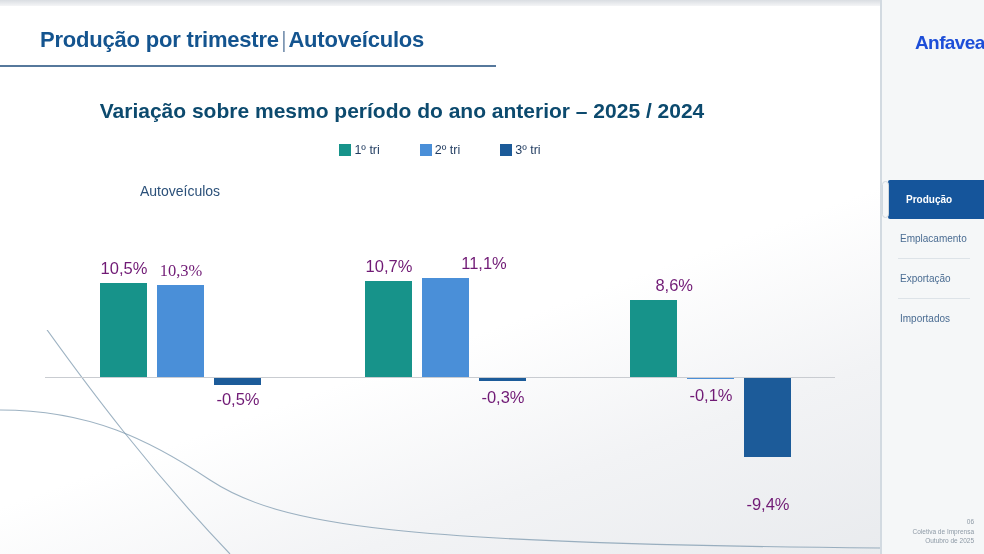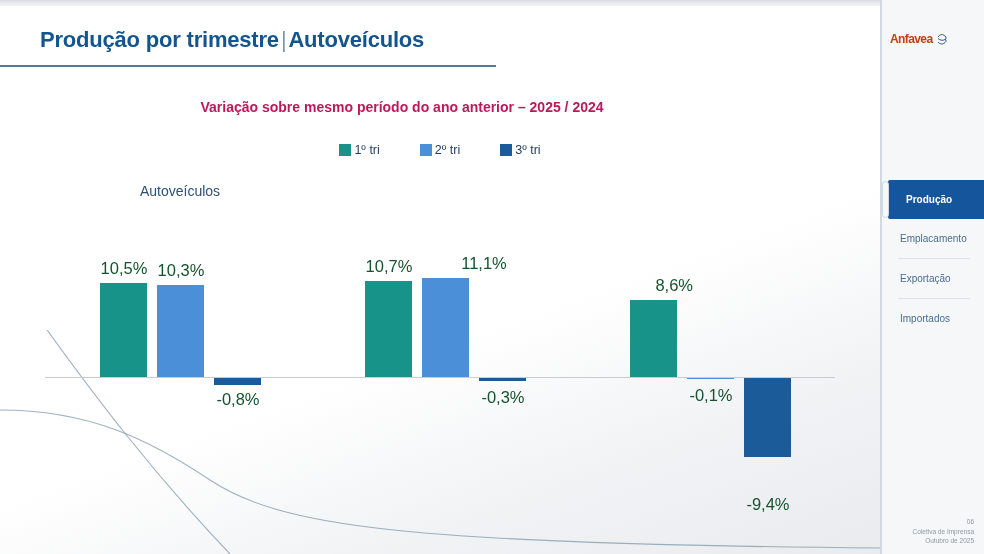--- a/index.html
+++ b/index.html
@@ -62,23 +62,23 @@
     width: 496px; height: 2px;
     background: #56789c;
   }
 
   
   .subtitle {
     position: absolute;
     left: 0; top: 99px;
     width: 804px;
     text-align: center;
-    font-size: 14px;
+    font-size: 21px;
     font-weight: bold;
-    color: #be185d;
+    color: #0c4a6e;
   }
 
   
   .legend {
     position: absolute;
     left: 0; top: 143px;
     width: 880px;
     display: flex;
     justify-content: center;
     gap: 40px;
@@ -119,21 +119,21 @@
     width: 790px; height: 1px;
     background: #c9ccd1;
   }
   .bar {
     position: absolute;
     width: 47px;
   }
   .bar-value {
     position: absolute;
     font-size: 16.5px;
-    color: #14532d;
+    color: #701a75;
     text-align: center;
     width: 78px;
     white-space: nowrap;
   }
 
   
   .sidebar {
     position: absolute;
     right: 0; top: 0;
     width: 104px; height: 554px;
@@ -143,25 +143,26 @@
   }
   .brand {
     position: absolute;
     left: 8px; top: 32px;
     width: 90px;
     display: flex;
     align-items: center;
     gap: 3px;
   }
   .brand-word {
-    font-size: 12px;
+    font-size: 19px;
     font-weight: bold;
-    color: #c2410c;
+    color: #1d4ed8;
     letter-spacing: -0.6px;
     font-family: "Liberation Sans", sans-serif;
+    margin-left: 25px;
   }
   .brand-mark { display: block; }
 
   .nav { position: absolute; left: 0; top: 180px; width: 104px; }
   .nav-item {
     position: relative;
     height: 39px;
     display: flex;
     align-items: center;
     padding-left: 18px;
@@ -240,24 +241,24 @@
   <div class="chart">
 
     <div class="group-label" style="left:100px; width:160px;">Autoveículos</div>
 
     <div class="axis-line"></div>
 
     <div class="bar" style="left:100px; top:113px; height:94px; background:#17938A;"></div>
     <div class="bar-value" style="left:85px; top:89px;">10,5%</div>
 
     <div class="bar" style="left:157px; top:115px; height:92px; background:#4A8FD8;"></div>
-    <div class="bar-value" style="left:142px; top:91px;">10,3%</div>
+    <div class="bar-value" style="left:142px; top:91px;font-family:Liberation Serif, serif;">10,3%</div>
 
     <div class="bar" style="left:214px; top:208px; height:7px; background:#1C5B99;"></div>
-    <div class="bar-value" style="left:199px; top:220px;">-0,8%</div>
+    <div class="bar-value" style="left:199px; top:220px;">-0,5%</div>
 
     <div class="bar" style="left:365px; top:111px; height:96px; background:#17938A;"></div>
     <div class="bar-value" style="left:350px; top:87px;text-align:center;">10,7%</div>
 
     <div class="bar" style="left:422px; top:108px; height:99px; background:#4A8FD8;"></div>
     <div class="bar-value" style="left:407px; top:84px;margin-left:38px;">11,1%</div>
 
     <div class="bar" style="left:479px; top:208px; height:3px; background:#1C5B99;"></div>
     <div class="bar-value" style="left:464px; top:218px;">-0,3%</div>
 

